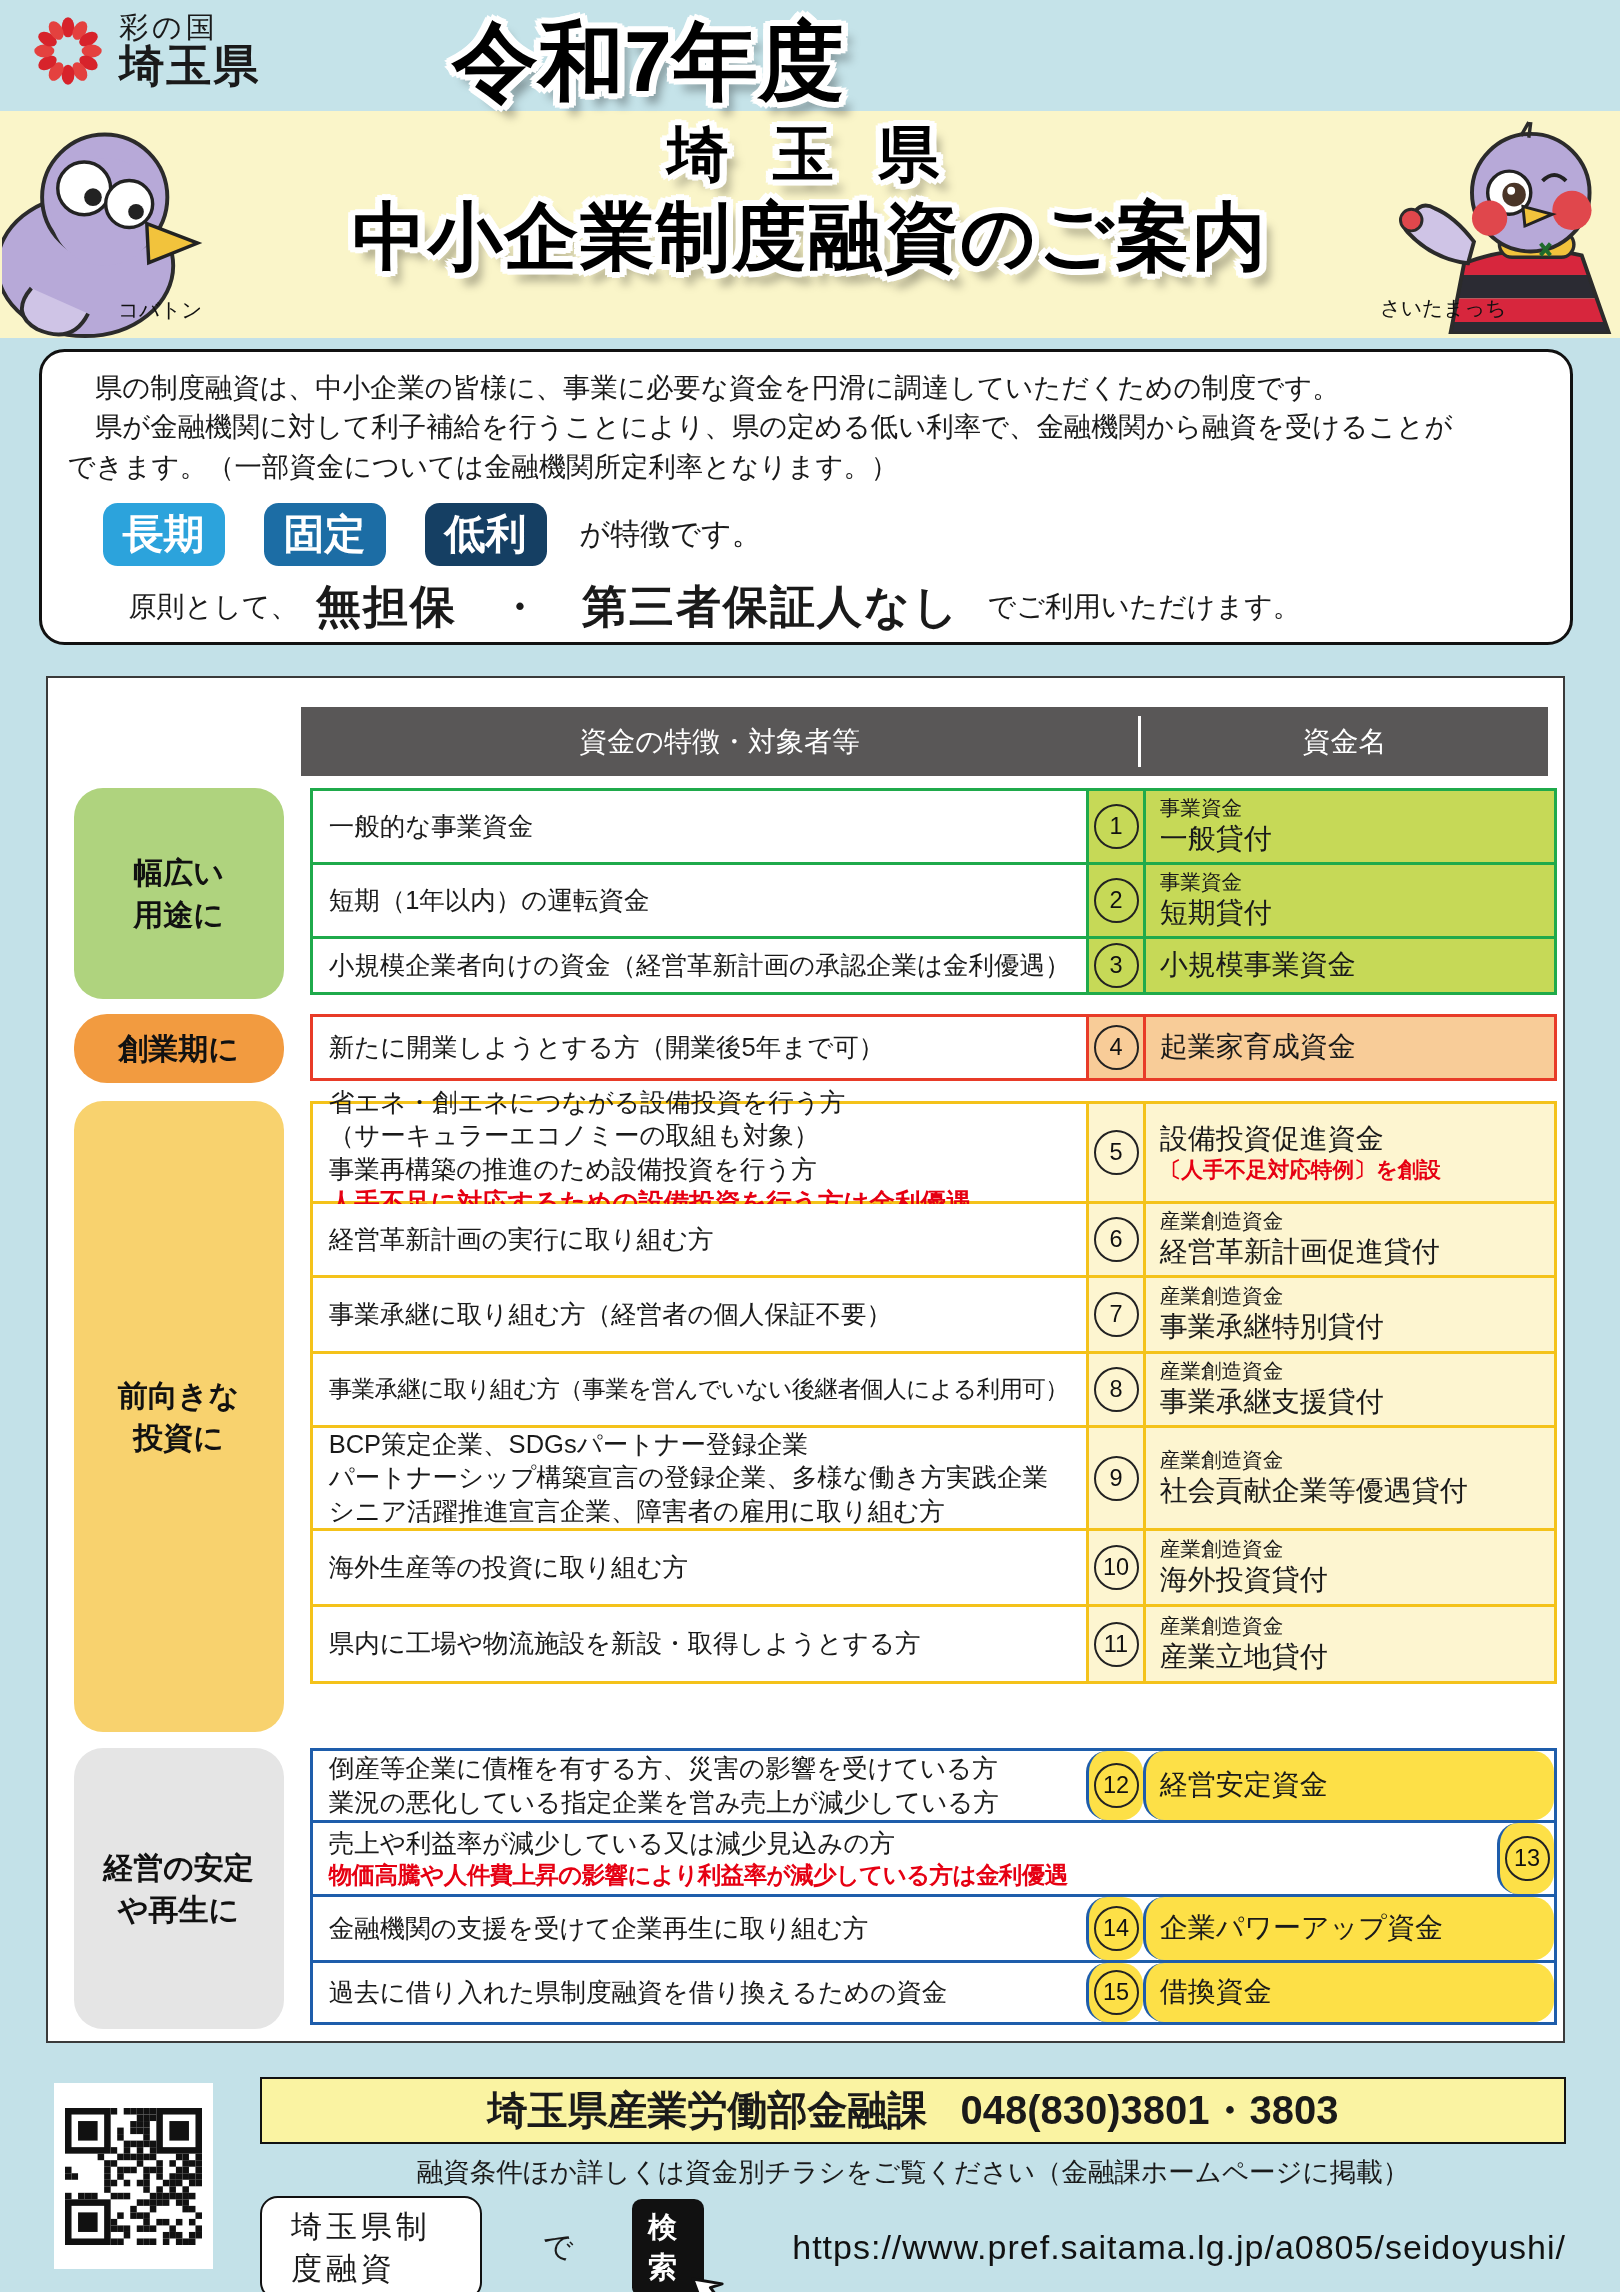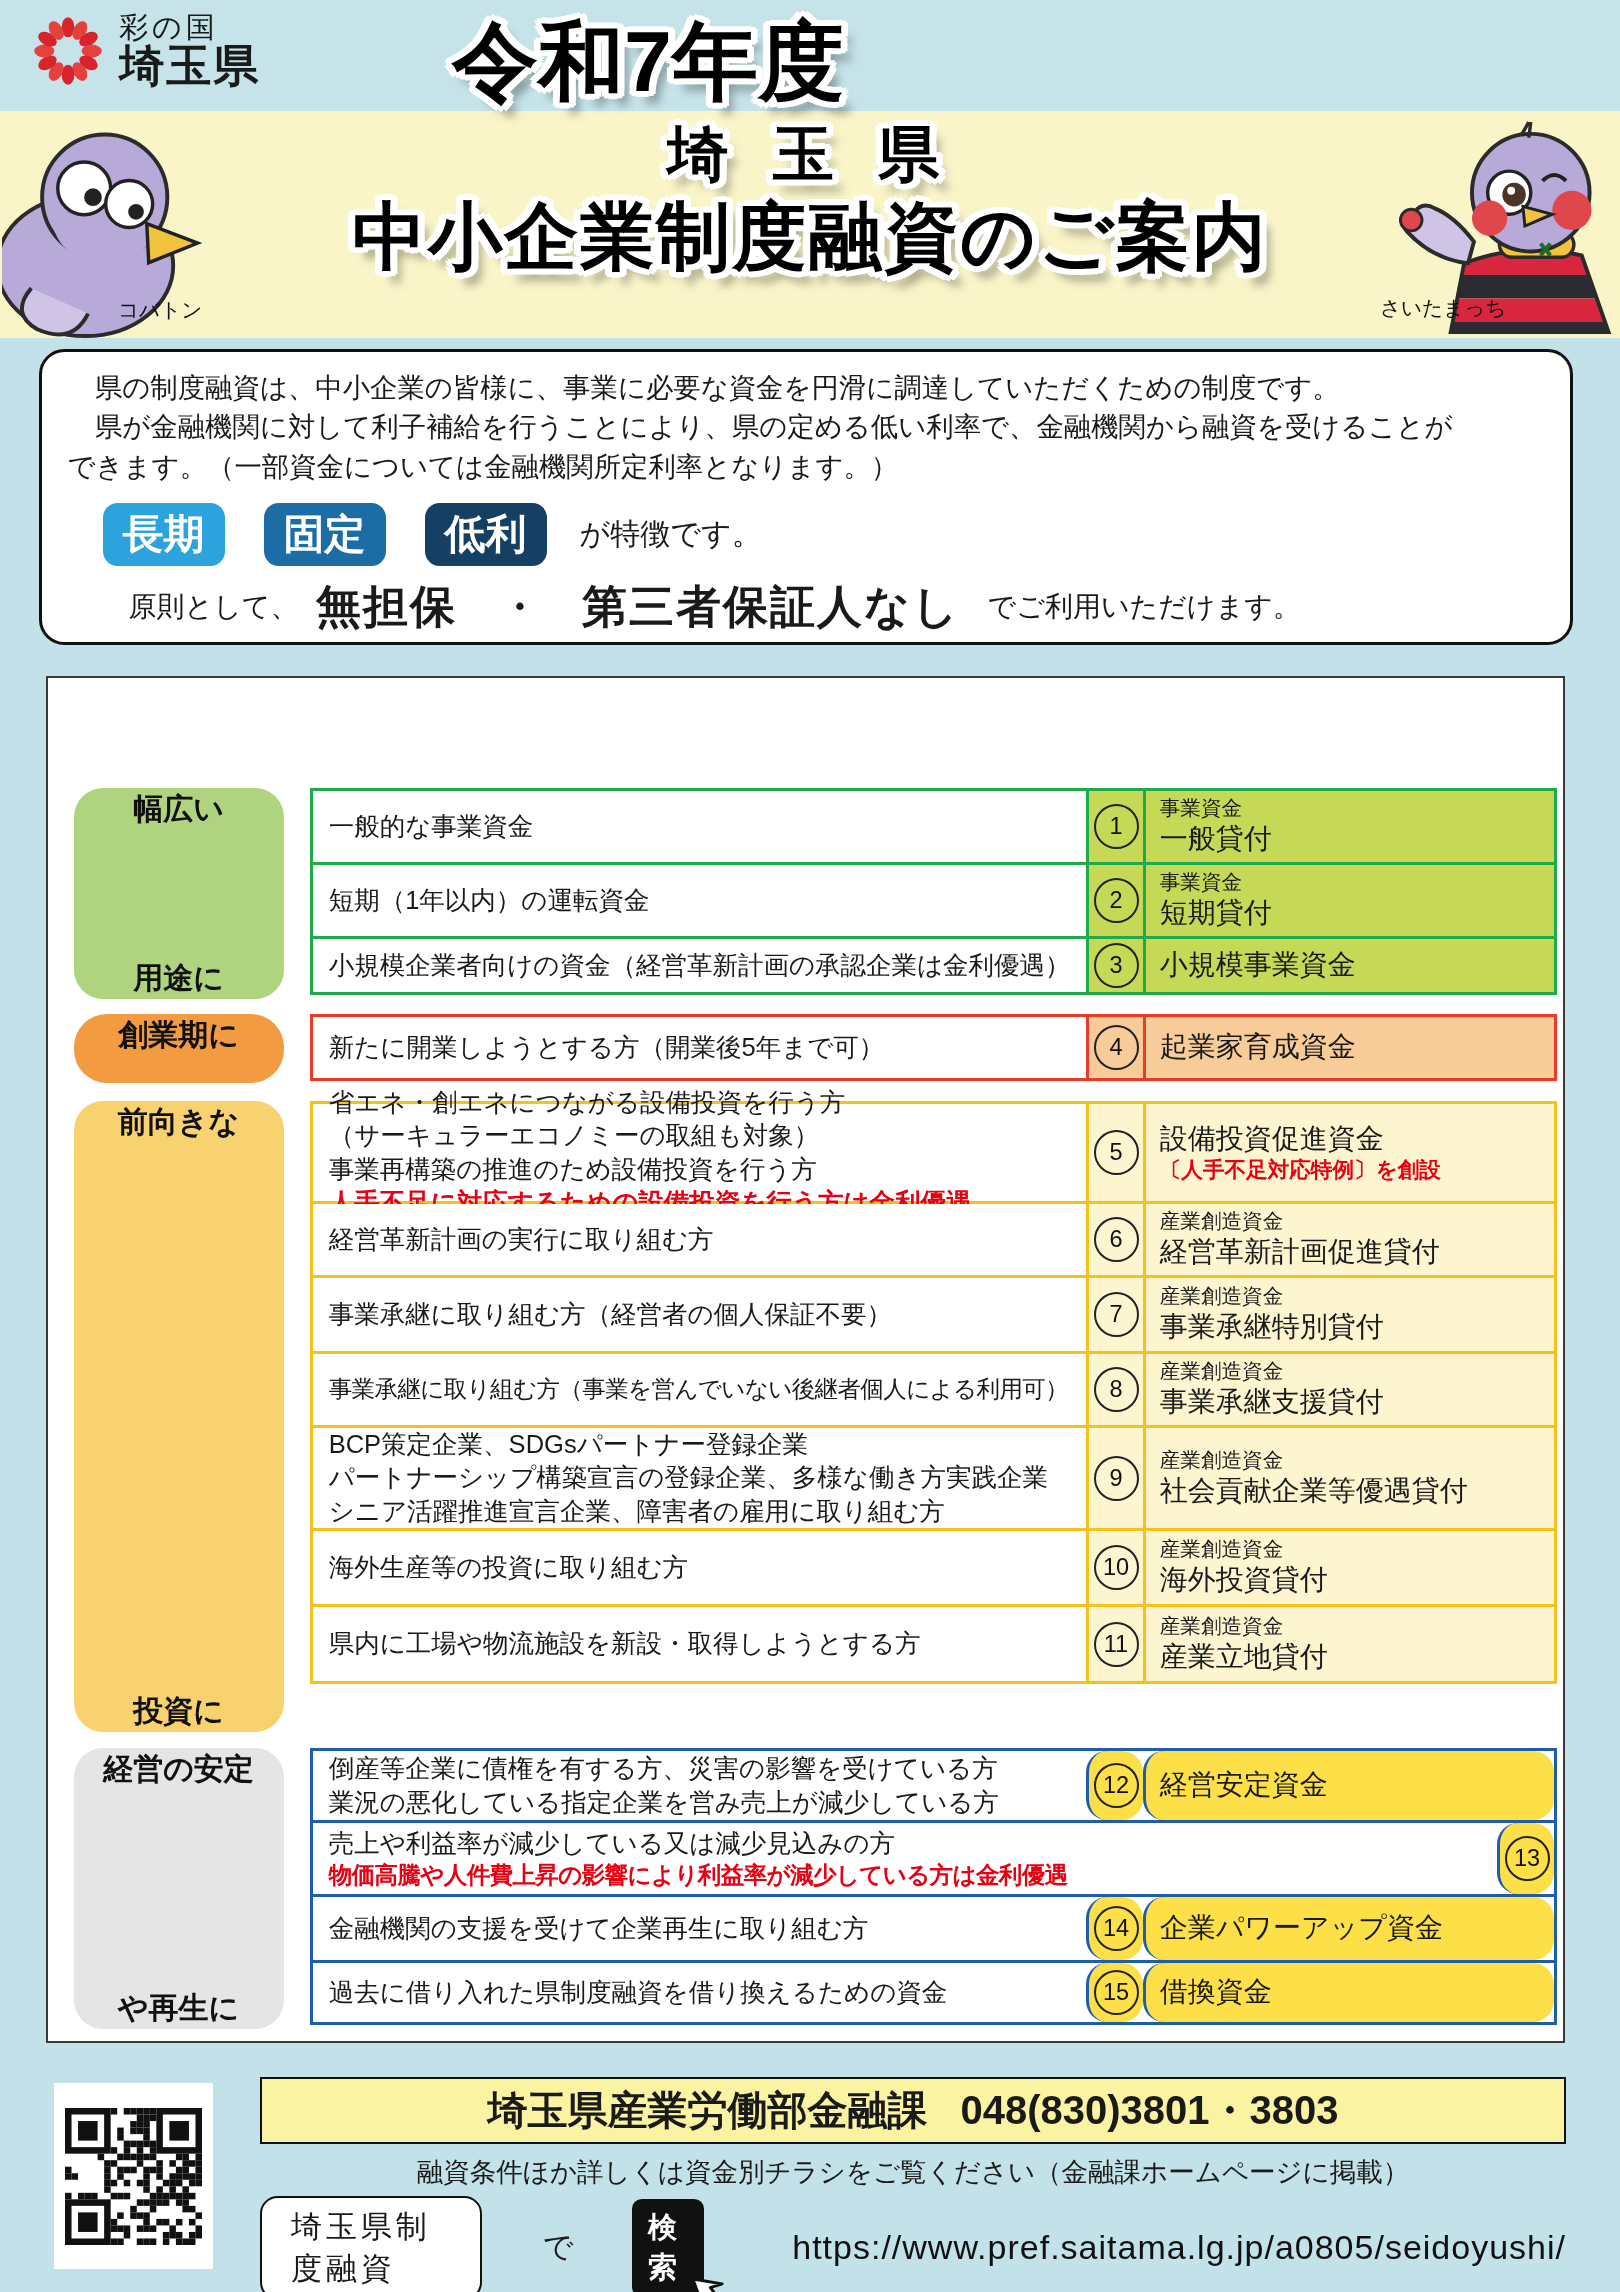--- a/index.html
+++ b/index.html
@@ -48,21 +48,21 @@
   
   .table-box{position:absolute;left:46px;top:676px;width:1519px;height:1367px;background:#fff;
     border:2.9px solid #3a3a3a;box-sizing:border-box;}
   .thead{position:absolute;left:253px;top:29px;width:1247px;height:69px;background:#595757;color:#fff;
     display:flex;align-items:center;}
   .thead .c1{flex:1;text-align:center;font-size:28px;}
   .thead .hdiv{width:2.9px;height:51px;background:#fff;}
   .thead .c2{width:407px;text-align:center;font-size:28px;}
 
   .chip{position:absolute;left:25.5px;width:210px;border-radius:29px;display:flex;flex-direction:column;
-    align-items:center;justify-content:space-between;font-weight:bold;font-size:30px;line-height:1.4;color:#111;}
+    align-items:center;justify-content:center;font-weight:bold;font-size:30px;line-height:1.4;color:#111;}
   .chip.c1{top:110px;height:211px;background:#afd37e;}
   .chip.c2{top:336px;height:69px;background:#f29b40;border-radius:33px;}
   .chip.c3{top:423px;height:631px;background:#f8d26e;}
   .chip.c4{top:1070px;height:281px;background:#e5e5e5;}
 
   .sec{position:absolute;left:262px;width:1247px;box-sizing:border-box;border:3.9px solid;}
   .sec.s1{top:110px;border-color:#1faa4b;}
   .sec.s2{top:336px;border-color:#e83b28;}
   .sec.s3{top:423px;border-color:#f4c21a;}
   .sec.s4{top:1070px;border-color:#1e5dab;}
@@ -223,20 +223,25 @@
       <span class="principle-prefix">原則として、</span>
       <span class="principle-bold first">無担保</span>
       <span class="principle-sep">・</span>
       <span class="principle-bold">第三者保証人なし</span>
       <span class="principle-suffix">でご利用いただけます。</span>
     </div>
   </div>
 
   <div class="table-box">
 
+    <div class="thead">
+      <div class="c1">資金の特徴・対象者等</div>
+      <div class="hdiv"></div>
+      <div class="c2">資金名</div>
+    </div>
 
     <div class="chip c1">
       <span>幅広い</span>
       <span>用途に</span>
     </div>
     <div class="chip c2">
       <span>創業期に</span>
     </div>
     <div class="chip c3">
       <span>前向きな</span>

